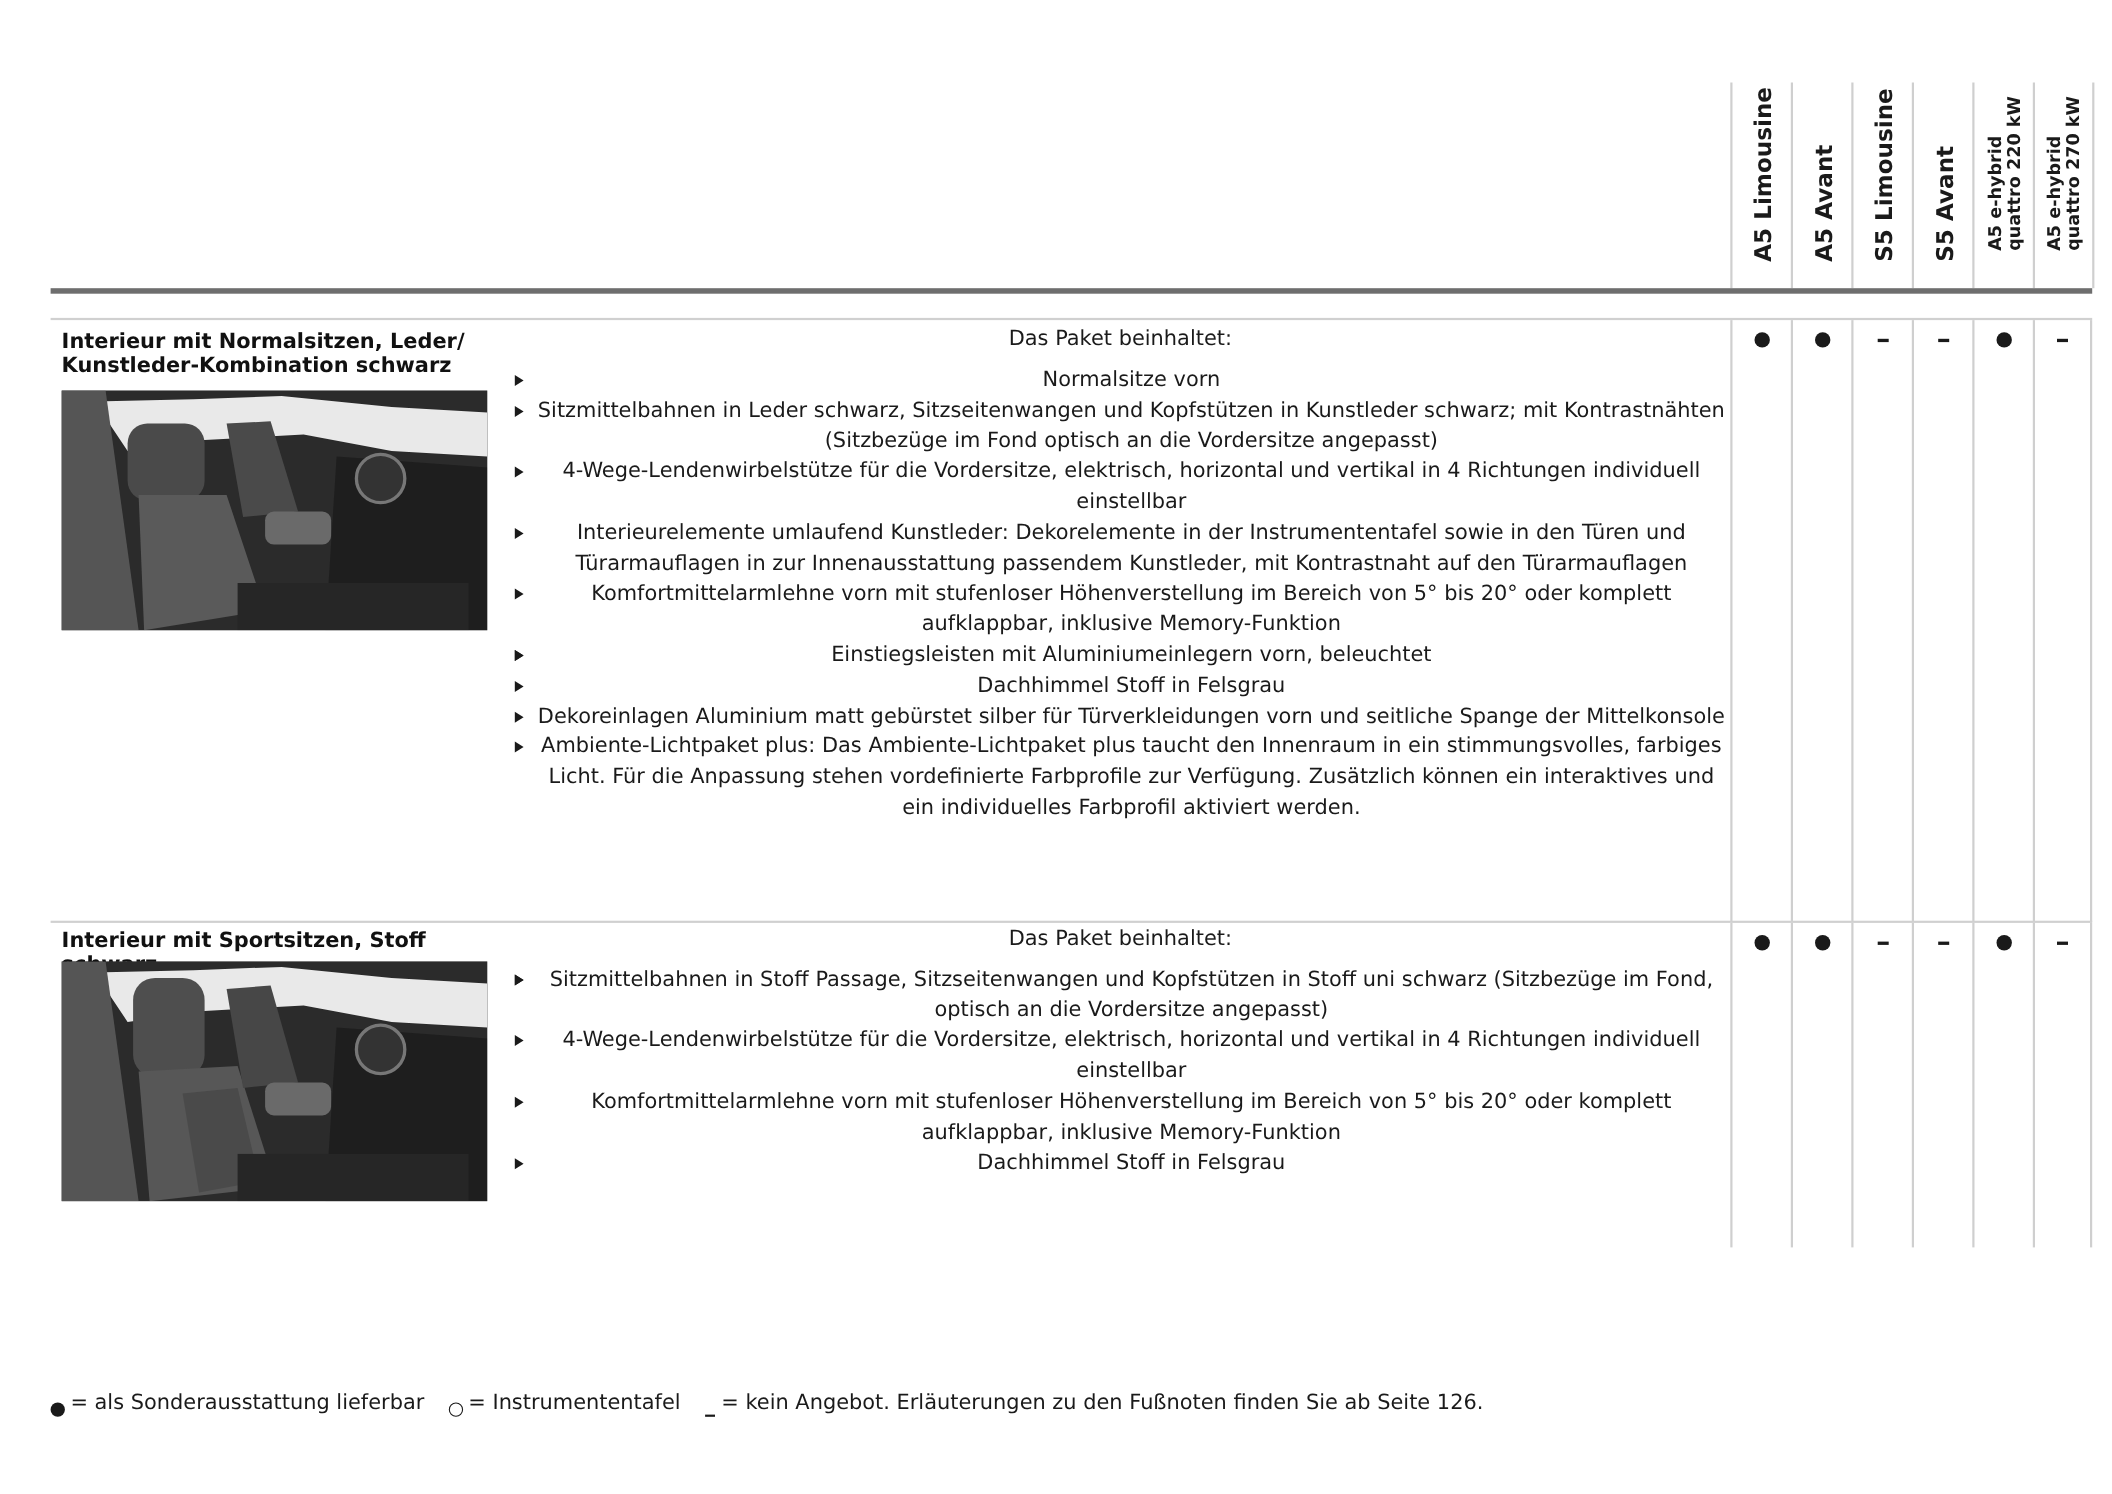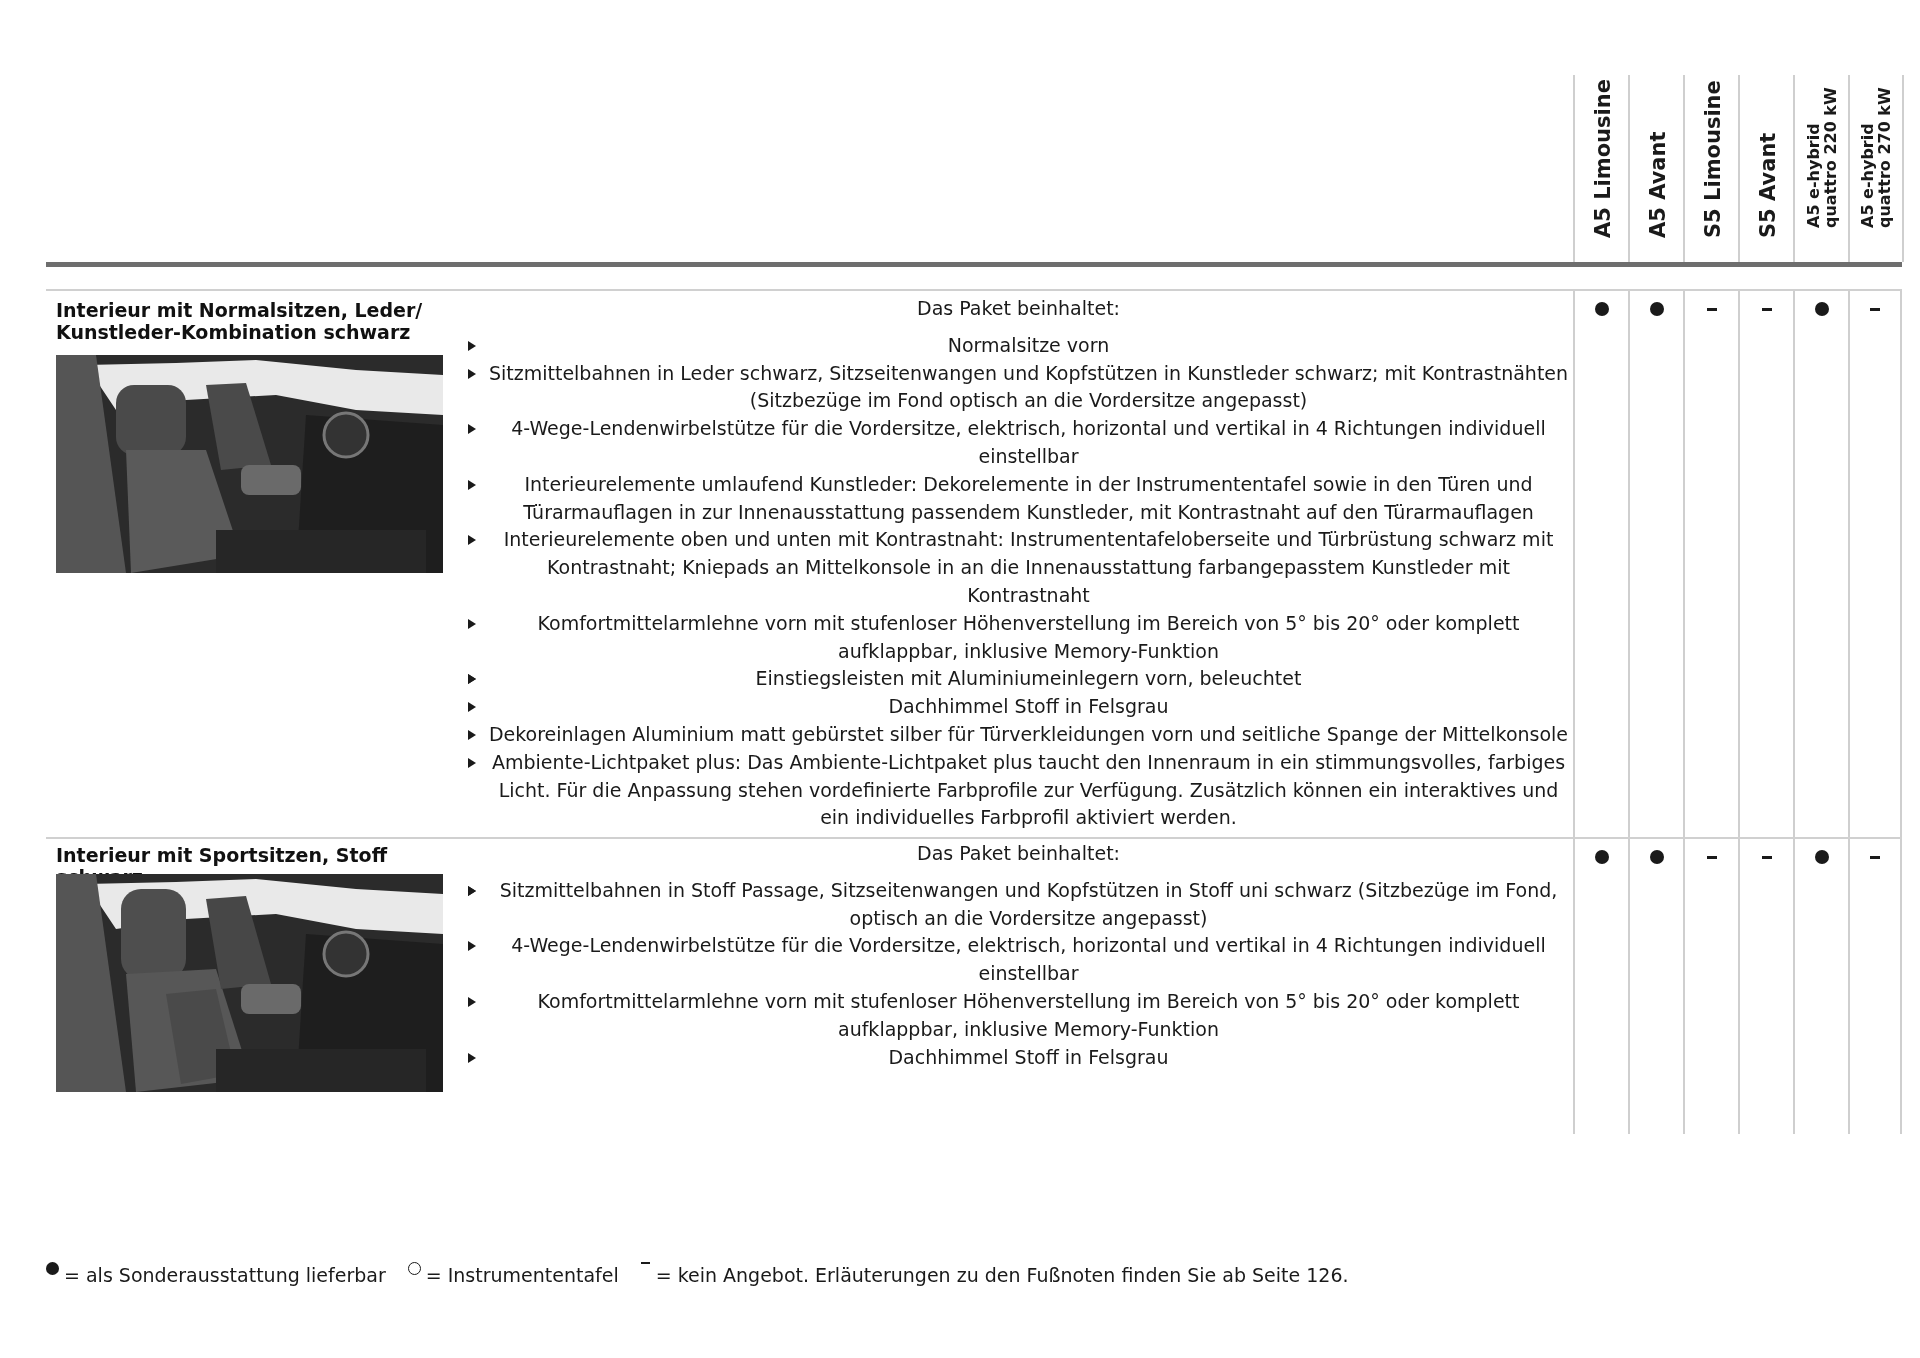--- a/index.html
+++ b/index.html
@@ -62,21 +62,21 @@
   .mark { position: absolute; left: 50%; top: 18px; transform: translateX(-50%); }
   .mark.dot { width: 14px; height: 14px; border-radius: 50%; background: #1a1a1a; top: 11px; }
   .mark.dash { width: 10px; height: 2.5px; background: #1a1a1a; top: 17px; }
 
   
   .legend {
     position: absolute; left: 46px; top: 1262px;
     font-size: 19px; line-height: 26px; color: #1a1a1a; white-space: nowrap;
     display: flex; align-items: center;
   }
-  .legend .item { display: inline-flex; align-items: flex-start; margin-right: 22px; }
+  .legend .item { display: inline-flex; align-items: flex-end; margin-right: 22px; }
   .legend .sym-dot { width: 13px; height: 13px; border-radius: 50%; background: #1a1a1a; display: inline-block; margin-right: 5px; }
   .legend .sym-ring { width: 11px; height: 11px; border-radius: 50%; border: 1.5px solid #1a1a1a; display: inline-block; margin-right: 5px; }
   .legend .sym-dash { width: 9px; height: 2px; background: #1a1a1a; display: inline-block; margin-right: 6px; }
 </style>
 </head>
 <body>
 
 <div class="page">
 
   <div>
@@ -124,21 +124,20 @@
         <rect x="160" y="175" width="210" height="43" fill="#262626"></rect>
       </svg>
     </div>
     <div class="row-desc" style="top:4px;">
       <div class="desc-intro">Das Paket beinhaltet:</div>
       <ul class="desc-list">
         <li><span class="bullet"></span><span>Normalsitze vorn</span></li>
         <li><span class="bullet"></span><span>Sitzmittelbahnen in Leder schwarz, Sitzseitenwangen und Kopfstützen in Kunstleder schwarz; mit Kontrastnähten (Sitzbezüge im Fond optisch an die Vordersitze angepasst)</span></li>
         <li><span class="bullet"></span><span>4-Wege-Lendenwirbelstütze für die Vordersitze, elektrisch, horizontal und vertikal in 4 Richtungen individuell einstellbar</span></li>
         <li><span class="bullet"></span><span>Interieurelemente umlaufend Kunstleder: Dekorelemente in der Instrumententafel sowie in den Türen und Türarm­auflagen in zur Innenausstattung passendem Kunstleder, mit Kontrastnaht auf den Türarmauflagen</span></li>
-        <li><span class="bullet"></span><span>Interieurelemente oben und unten mit Kontrastnaht: Instrumententafeloberseite und Türbrüstung schwarz mit Kontrastnaht; Kniepads an Mittelkonsole in an die Innenausstattung farbangepasstem Kunstleder mit Kontrastnaht</span></li>
         <li><span class="bullet"></span><span>Komfortmittelarmlehne vorn mit stufenloser Höhenverstellung im Bereich von 5° bis 20° oder komplett aufklappbar, inklusive Memory-Funktion</span></li>
         <li><span class="bullet"></span></li>
         <li><span class="bullet"></span><span>Einstiegsleisten mit Aluminiumeinlegern vorn, beleuchtet</span></li>
         <li><span class="bullet"></span><span>Dachhimmel Stoff in Felsgrau</span></li>
         <li><span class="bullet"></span><span>Dekoreinlagen Aluminium matt gebürstet silber für Türverkleidungen vorn und seitliche Spange der Mittelkonsole</span></li>
         <li><span class="bullet"></span><span>Ambiente-Lichtpaket plus: Das Ambiente-Lichtpaket plus taucht den Innenraum in ein stimmungsvolles, farbiges Licht. Für die Anpassung stehen vordefinierte Farbprofile zur Verfügung. Zusätzlich können ein interaktives und ein individuelles Farbprofil aktiviert werden.</span></li>
       </ul>
     </div>
 
     <div class="cell-col" style="left:1527px;">

